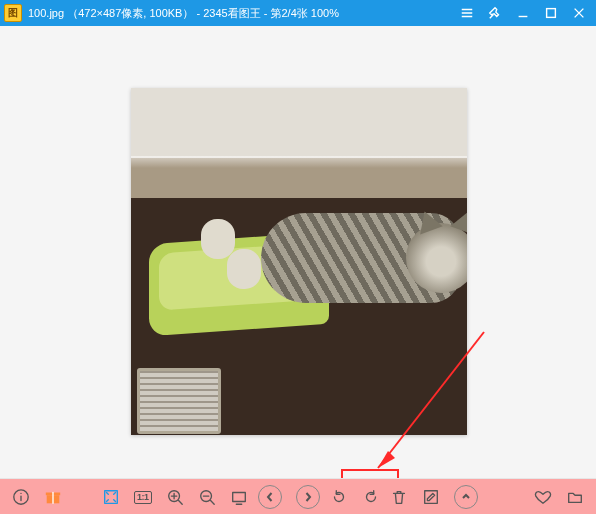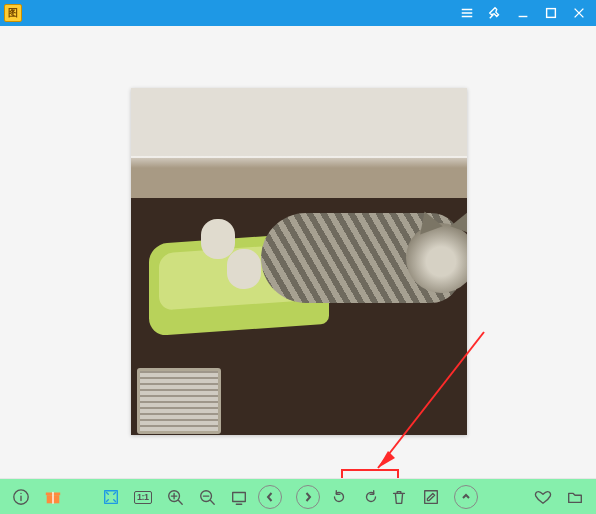--- a/index.html
+++ b/index.html
@@ -31,38 +31,43 @@
   .photo .cat .paw1,.photo .cat .paw2{position:absolute;width:34px;height:40px;background:#e0dbce;border-radius:16px;}
   .photo .cat .paw1{left:0;top:26px;}
   .photo .cat .paw2{left:26px;top:56px;}
   .photo .glass{position:absolute;left:0;top:68px;width:100%;height:12px;background:linear-gradient(#fff8,#fff0);}
   
   .annot{position:absolute;left:0;top:0;width:100%;height:100%;pointer-events:none;}
   .annot line{stroke:#ff2a2a;stroke-width:2;}
   .annot polygon{fill:#ff2a2a;}
   .annot rect{stroke:#ff2a2a;stroke-width:2;fill:none;}
   
-  .toolbar{position:relative;height:36px;background:#86efac;border-top:1px solid #e6e6e6;display:flex;align-items:center;padding:0 12px;}
+  .toolbar{position:relative;height:36px;background:#fca5a5;border-top:1px solid #e6e6e6;display:flex;align-items:center;padding:0 12px;}
   .toolbar .group{display:flex;align-items:center;gap:14px;}
   .toolbar .gap-sm{width:10px;}
   .toolbar .gap-md{flex:0 0 20px;}
   .toolbar .flexgap{flex:1 1 auto;}
   .toolbar .ico{width:18px;height:18px;display:flex;align-items:center;justify-content:center;cursor:pointer;}
   .toolbar .ico svg{width:18px;height:18px;stroke:#555;fill:none;stroke-width:1.5;stroke-linecap:round;stroke-linejoin:round;}
   .toolbar .ico.accent svg{stroke:#1e98e5;}
   .toolbar .ico.accent-fill svg{fill:#ff8a3d;stroke:none;}
   .toolbar .circle-btn{width:22px;height:22px;border:1.5px solid #888;border-radius:50%;display:flex;align-items:center;justify-content:center;cursor:pointer;}
   .toolbar .circle-btn svg{width:10px;height:10px;stroke:#555;fill:none;stroke-width:2;}
   .toolbar .onetoone{font-size:9px;font-weight:bold;color:#555;letter-spacing:-0.5px;border:1.5px solid #555;border-radius:2px;padding:1px 2px;line-height:1;}
 </style>
 </head>
 <body>
 
 <div class="titlebar">
   <div class="logo">图</div>
+  <span class="title">
+    <span>100.jpg</span>
+    <span>（472×487像素, 100KB）</span>
+    <span>- 2345看图王 - 第2/4张 100%</span>
+  </span>
   <div class="spacer"></div>
   <div class="winbtns">
     <div class="btn">
         <svg viewBox="0 0 16 16">
           <path d="M2 4h12M2 8h12M2 12h12"></path>
         </svg>
       </div>
     <div class="btn">
         <svg viewBox="0 0 16 16">
           <path d="M8 2l2 2-1 3 3 3-2 2-3-3-3 1-2-2 6-6zM6 10l-4 4"></path>

